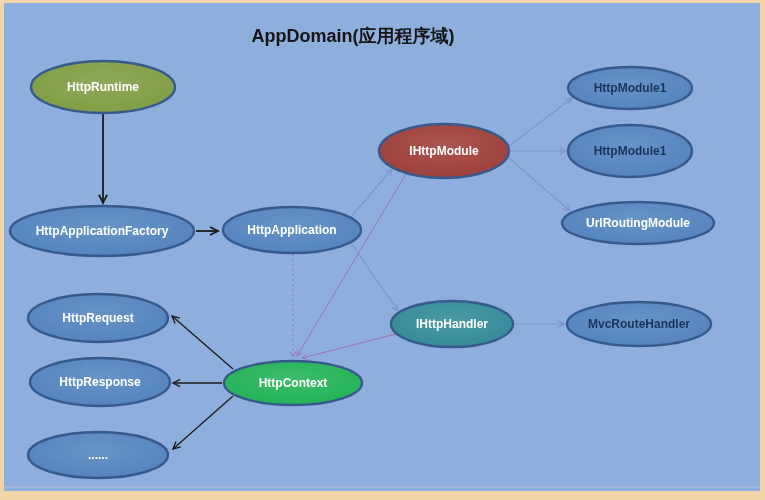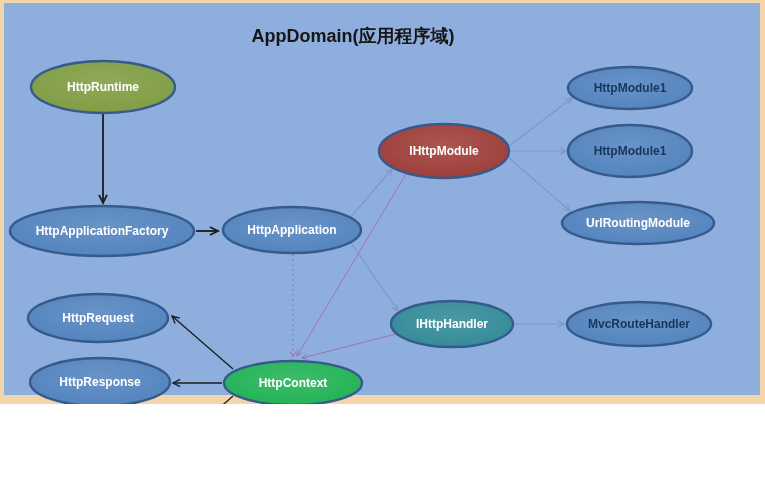--- a/index.html
+++ b/index.html
@@ -1,18 +1,18 @@
 <!DOCTYPE html>
 <html><head>
 <meta charset="utf-8">
 <style>
   html,body{margin:0;padding:0;background:#ffffff;}
   #frame{
     position:relative;
-    width:765px;height:404px;
+    width:765px;height:500px;
     background:#f2d5a8;            
     overflow:hidden;
     font-family:"Liberation Sans", sans-serif;
   }
   #canvas{
     position:absolute;
     left:4px;top:3px;right:5px;bottom:9px;
     background:#8eaedd;            
   }
   #diagram{

